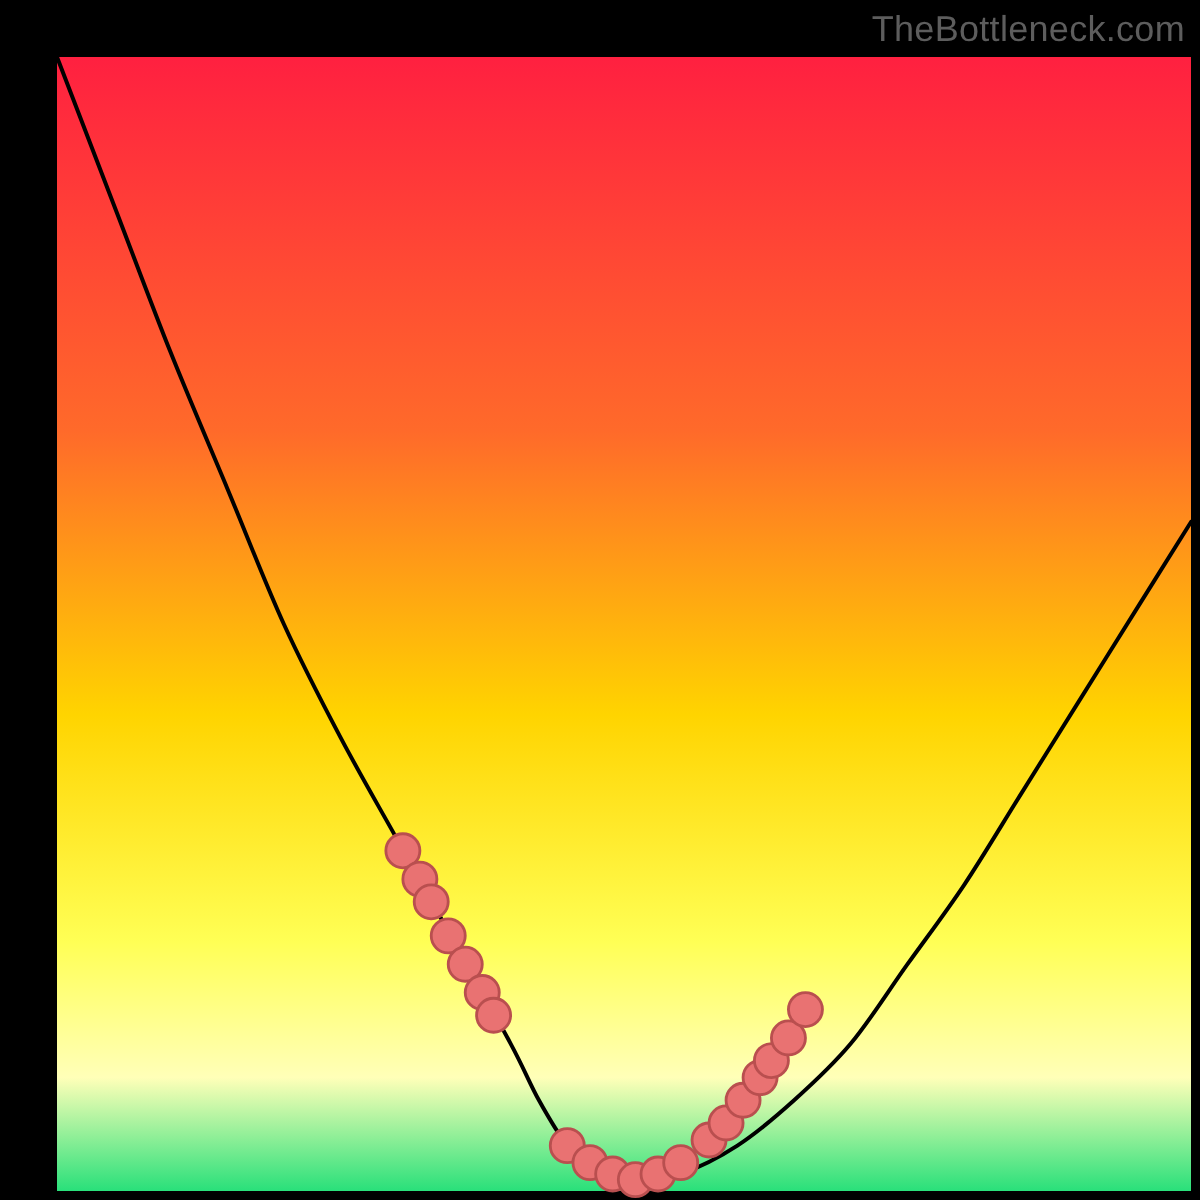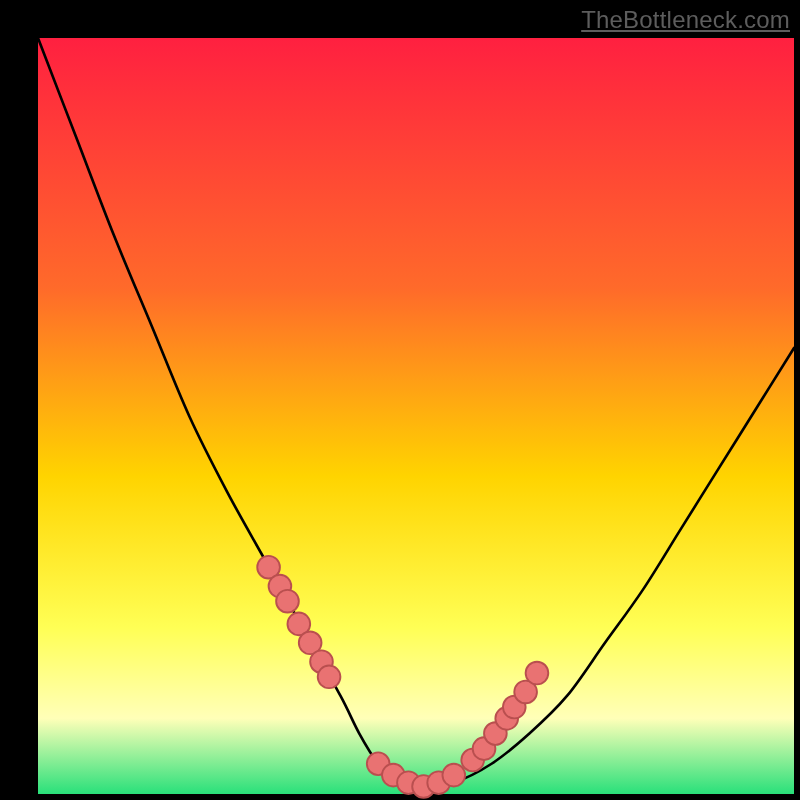--- a/index.html
+++ b/index.html
@@ -36,21 +36,20 @@
   }
   .watermark {
     position: absolute;
     top: 6px;
     right: 10px;
     color: #5d5d5d;
     font-size: 24px;
     font-weight: 400;
     letter-spacing: 0.2px;
     user-select: none;
-    text-decoration: underline;
   }
 </style>
 </head>
 <body>
 
 <div class="frame">
 
   <div class="watermark">TheBottleneck.com</div>
 
   <div class="plot">

